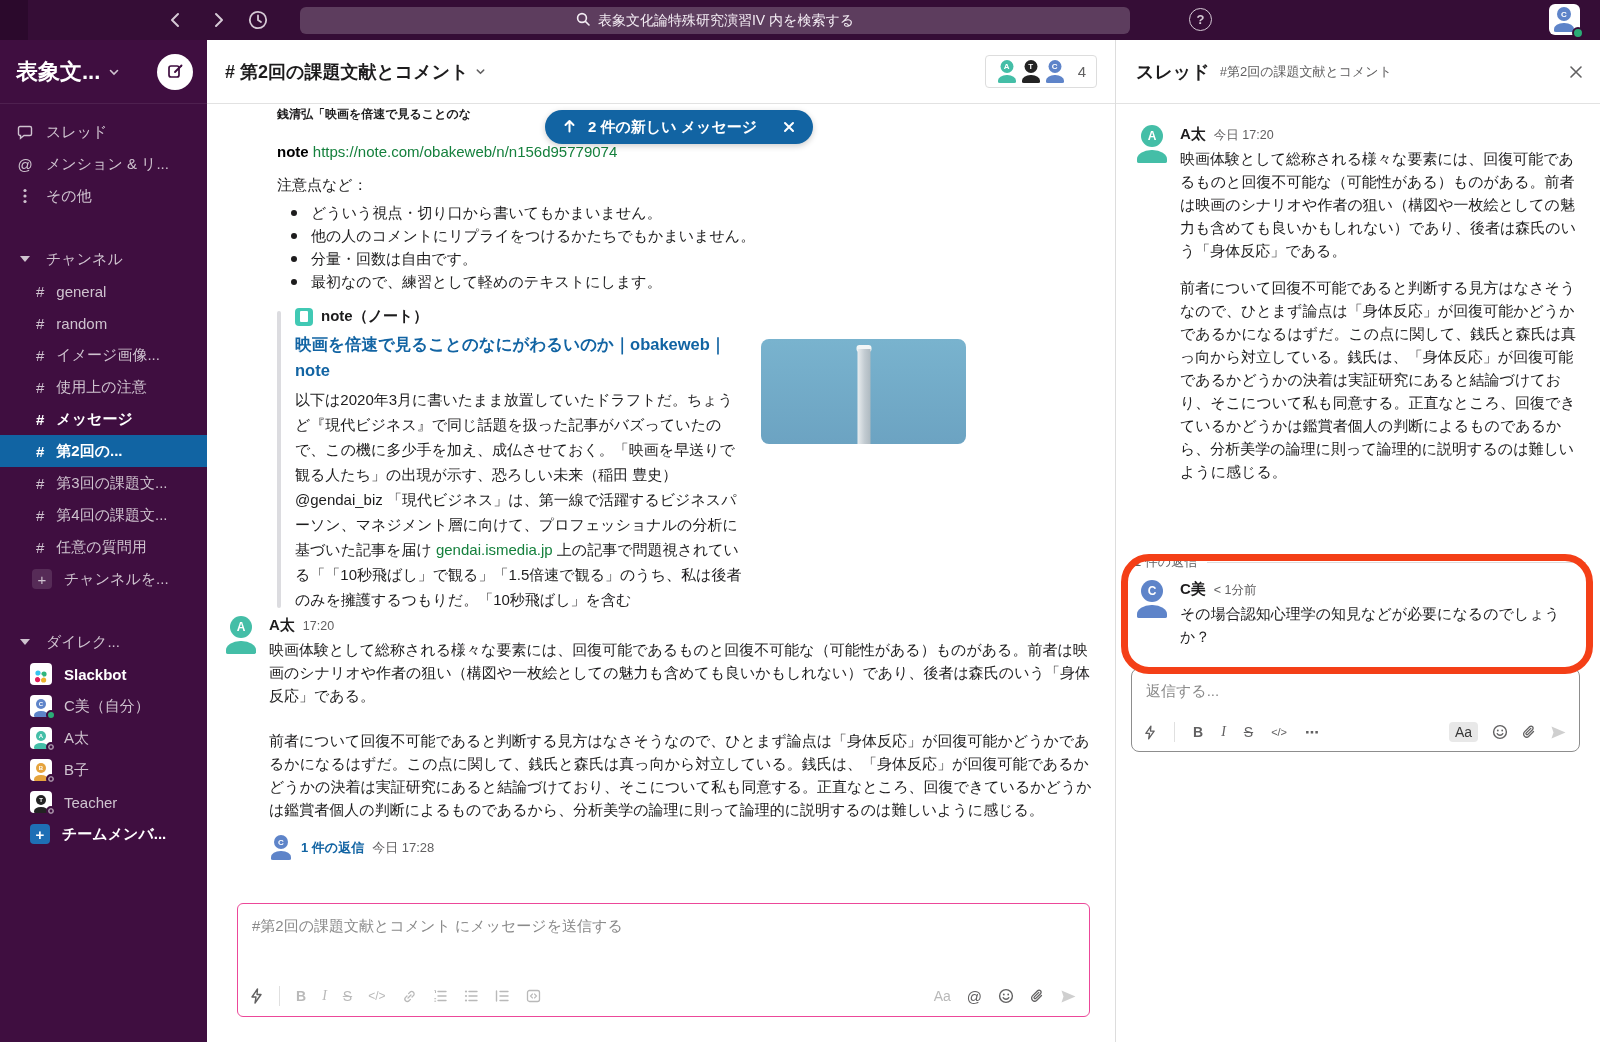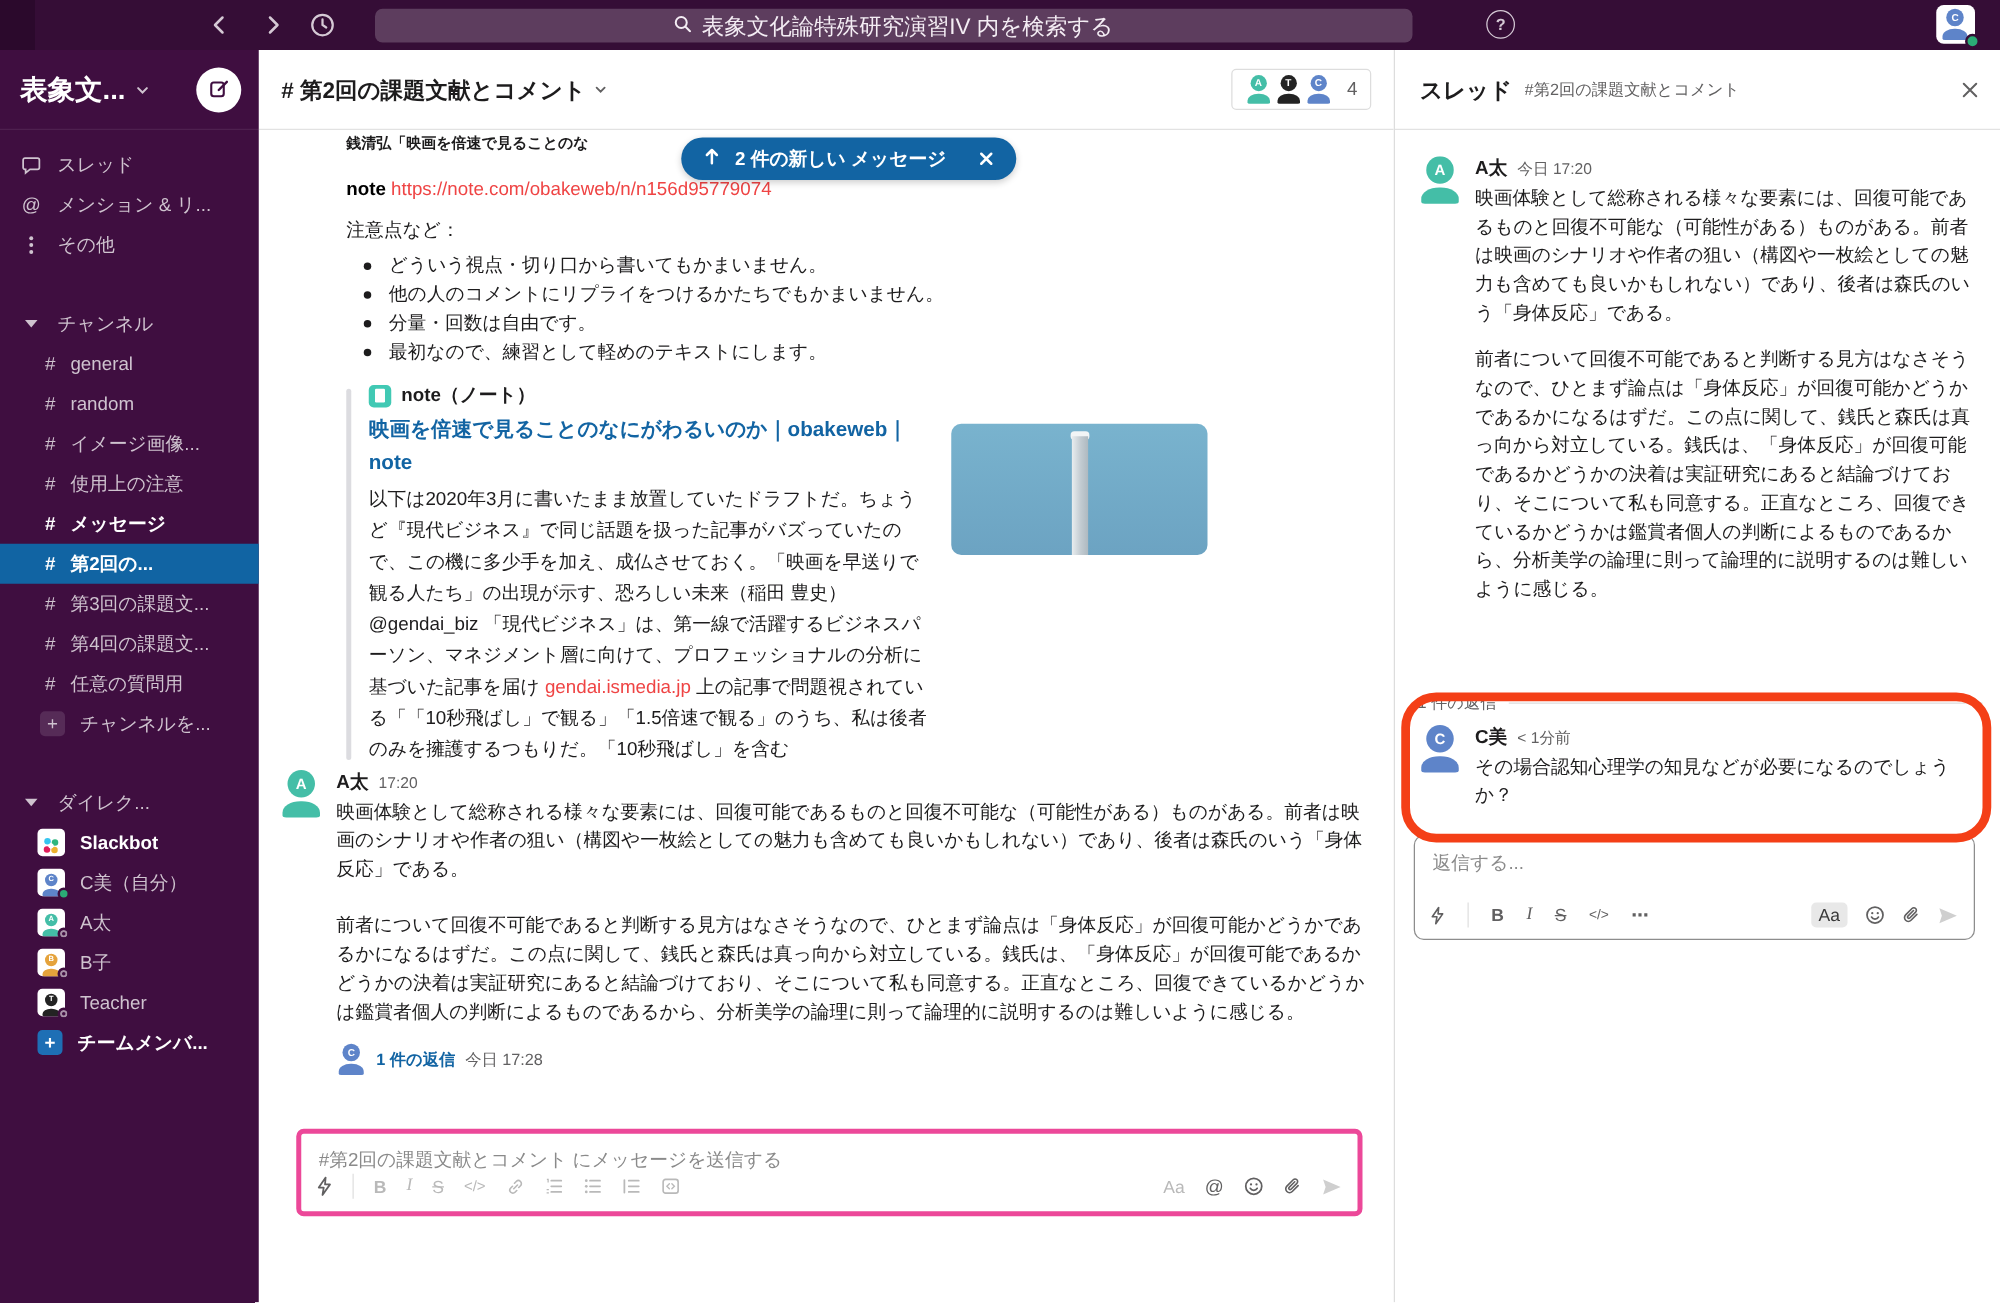--- a/index.html
+++ b/index.html
@@ -4,21 +4,21 @@
 <style>
   * { margin:0; padding:0; box-sizing:border-box; }
   html,body { width:1600px; height:1042px; font-family:"Liberation Sans","DejaVu Sans",sans-serif; background:#fff; overflow:hidden; }
   .stage { position:relative; width:1600px; height:1042px; overflow:hidden; background:#fff; }
 
   
   .topbar { position:absolute; top:0; left:0; width:1600px; height:40px; background:#350D36; z-index:40; }
   .tl-notch { position:absolute; left:0; top:0; width:28px; height:40px; background:#2B092C; }
   .tb-ico { position:absolute; top:8px; width:24px; height:24px; color:#D5C9D5; display:flex; align-items:center; justify-content:center; }
   .tb-ico svg { display:block; }
-  .searchpill { position:absolute; left:300px; top:7px; width:830px; height:27px; background:rgba(255,255,255,0.2); border-radius:6px; display:flex; align-items:center; justify-content:center; gap:8px; color:#F4EDF4; font-size:18px; cursor:pointer; }
+  .searchpill { position:absolute; left:300px; top:7px; width:830px; height:27px; background:rgba(255,255,255,0.2); border-radius:6px; display:flex; align-items:center; justify-content:center; gap:8px; color:#F4EDF4; font-size:14px; cursor:pointer; }
   .helpcirc { position:absolute; right:388px; top:8px; width:23px; height:23px; border:1.5px solid #D5C9D5; border-radius:50%; color:#D5C9D5; font-size:13px; font-weight:700; display:flex; align-items:center; justify-content:center; }
   .tb-avatar { position:absolute; right:20px; top:4px; width:31px; height:31px; background:#fff; border-radius:6px; }
   .tb-avatar .dot { position:absolute; right:-4px; bottom:-4px; width:12px; height:12px; border-radius:50%; background:#2BAC76; border:2.5px solid #350D36; }
 
   
   .person { position:relative; display:inline-block; flex:none; }
   .person .ph { position:absolute; left:50%; transform:translateX(-50%); top:0; border-radius:50%; background:var(--c,#44BEA7); color:#fff; font-weight:700; display:flex; align-items:center; justify-content:center; }
   .person .pb { position:absolute; left:50%; transform:translateX(-50%); bottom:0; background:var(--c,#44BEA7); border-radius:48% 48% 10% 10% / 70% 70% 12% 12%; }
   .pc-teal { --c:#44BEA7; } .pc-blue { --c:#5E84C9; } .pc-orange:{} .pc-orange { --c:#E5A33C; } .pc-black { --c:#232323; }
   .pz36 { width:36px; height:38px; } .pz36 .ph { width:22px; height:22px; font-size:12px; } .pz36 .pb { width:30px; height:13px; }
@@ -55,21 +55,21 @@
   .m-title .chev { color:#616061; display:flex; }
   .memberpill { margin-left:auto; display:flex; align-items:center; border:1px solid #DDD; border-radius:4px; padding:4px 10px; gap:2px; cursor:pointer; }
   .memberpill .cnt { margin-left:10px; color:#616061; font-size:15px; }
 
   .banner { position:absolute; left:338px; top:70px; height:34px; background:#1264A3; border-radius:17px; color:#fff; display:flex; align-items:center; gap:12px; padding:0 18px; font-size:15px; font-weight:700; z-index:20; box-shadow:0 2px 6px rgba(0,0,0,0.2); cursor:pointer; }
   .banner .bx { margin-left:14px; display:flex; cursor:pointer; }
 
   .msgtext { font-size:15px; line-height:23px; color:#1D1C1D; }
   .meta { font-size:12.5px; color:#616061; }
   .blue { color:#1264A3; }
-  a.lnk { color:#ef4444; text-decoration:none; cursor:pointer; }
+  a.lnk { color:#15803d; text-decoration:none; cursor:pointer; }
 
   .firstmsg { position:absolute; left:70px; right:20px; top:62px; }
   .fm-title { font-weight:700; font-size:12px; line-height:24px; color:#1D1C1D; }
   .fm-note { margin-top:14px; font-size:15px; line-height:24px; }
   .fm-note b { font-weight:700; }
   .fm-notes-h { margin-top:9px; font-size:15px; line-height:24px; color:#1D1C1D; }
   .bullets { margin-top:4px; }
   .b-row { display:flex; line-height:24px; }
   .b-dot { width:6px; height:6px; border-radius:50%; background:#1D1C1D; margin:9px 14px 0 14px; flex:none; }
 
@@ -89,21 +89,21 @@
   .msg-a { position:absolute; left:16px; right:18px; top:576px; display:flex; gap:10px; }
   .msg-body { flex:1; min-width:0; }
   .name-row { display:flex; align-items:baseline; gap:8px; }
   .uname { font-size:15px; font-weight:900; color:#1D1C1D; }
   .para { margin-top:3px; }
   .para + .para { margin-top:22px; }
   .threadlink { margin-top:14px; display:flex; align-items:center; gap:8px; }
   .threadlink .tl-lbl { font-size:13px; font-weight:700; }
   .threadlink .tl-time { font-size:13px; color:#616061; }
 
-  .composer { position:absolute; left:30px; right:25px; top:863px; height:70px; border:4px solid #ec4899; border-radius:6px; background:#fff; }
+  .composer { position:absolute; left:30px; right:25px; top:863px; height:114px; border:1px solid #ec4899; border-radius:6px; background:#fff; }
   .comp-input { width:100%; border:none; outline:none; font-size:15px; color:#1D1C1D; padding:13px 14px 4px; font-family:inherit; background:transparent; }
   .comp-input::placeholder { color:#8A8A8A; }
   .comp-toolbar { position:absolute; left:0; right:0; bottom:0; height:40px; display:flex; align-items:center; padding:0 12px; gap:16px; }
   .ti { color:#B9B9B9; font-size:14px; display:flex; align-items:center; justify-content:center; cursor:pointer; flex:none; }
   .ti.dk { color:#616061; }
   .ti.b { font-weight:900; }
   .ti.i { font-style:italic; font-family:"Liberation Serif","DejaVu Serif",serif; }
   .ti.s { text-decoration:line-through; }
   .tb-div { width:1px; height:20px; background:#E0E0E0; flex:none; }
   .right-group { margin-left:auto; display:flex; align-items:center; gap:16px; }

